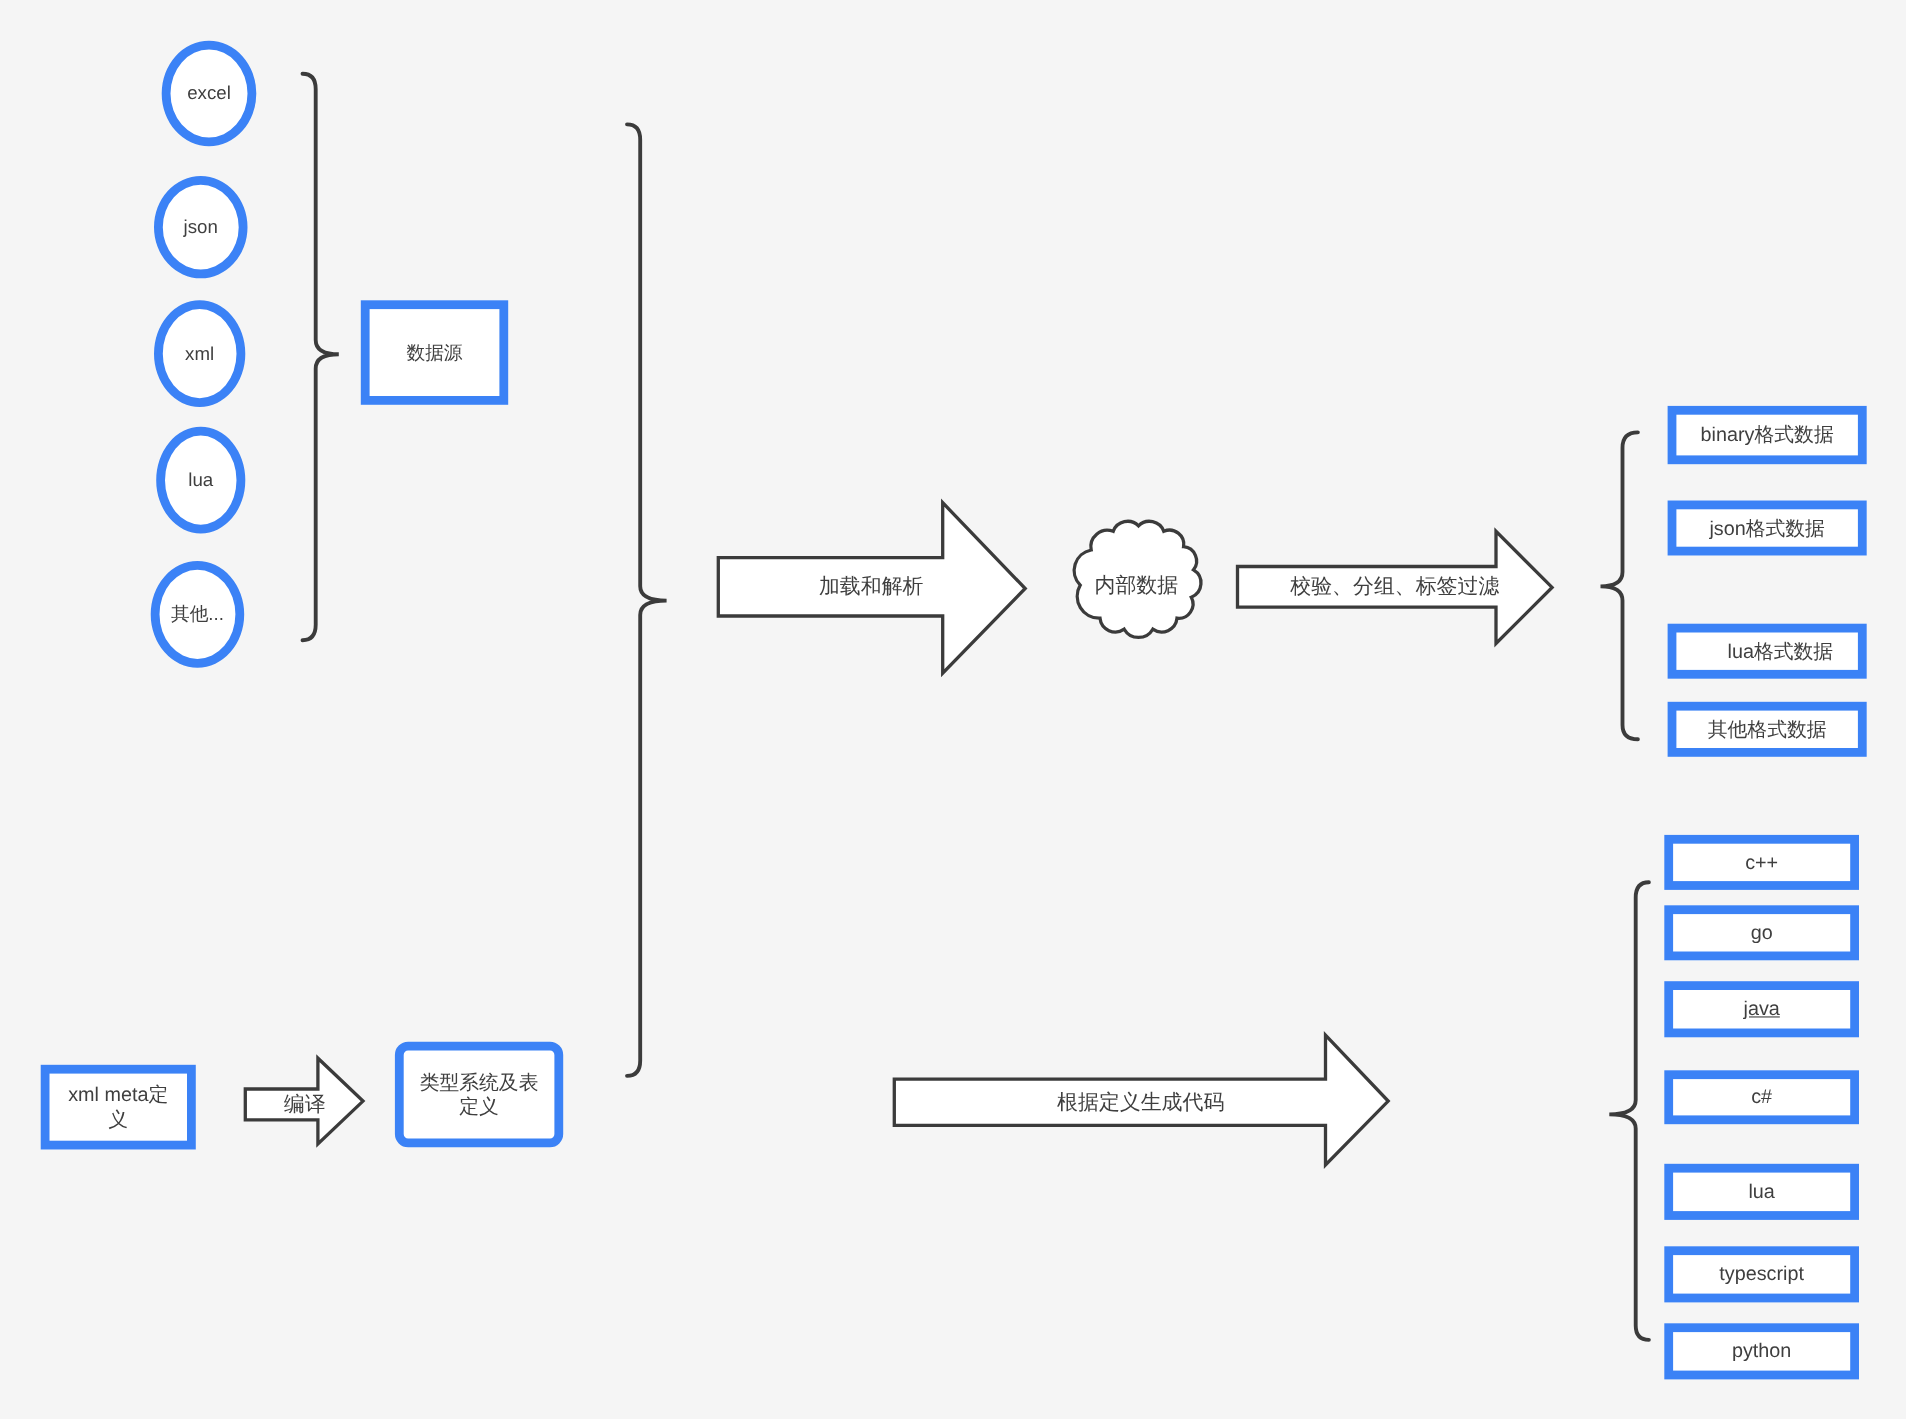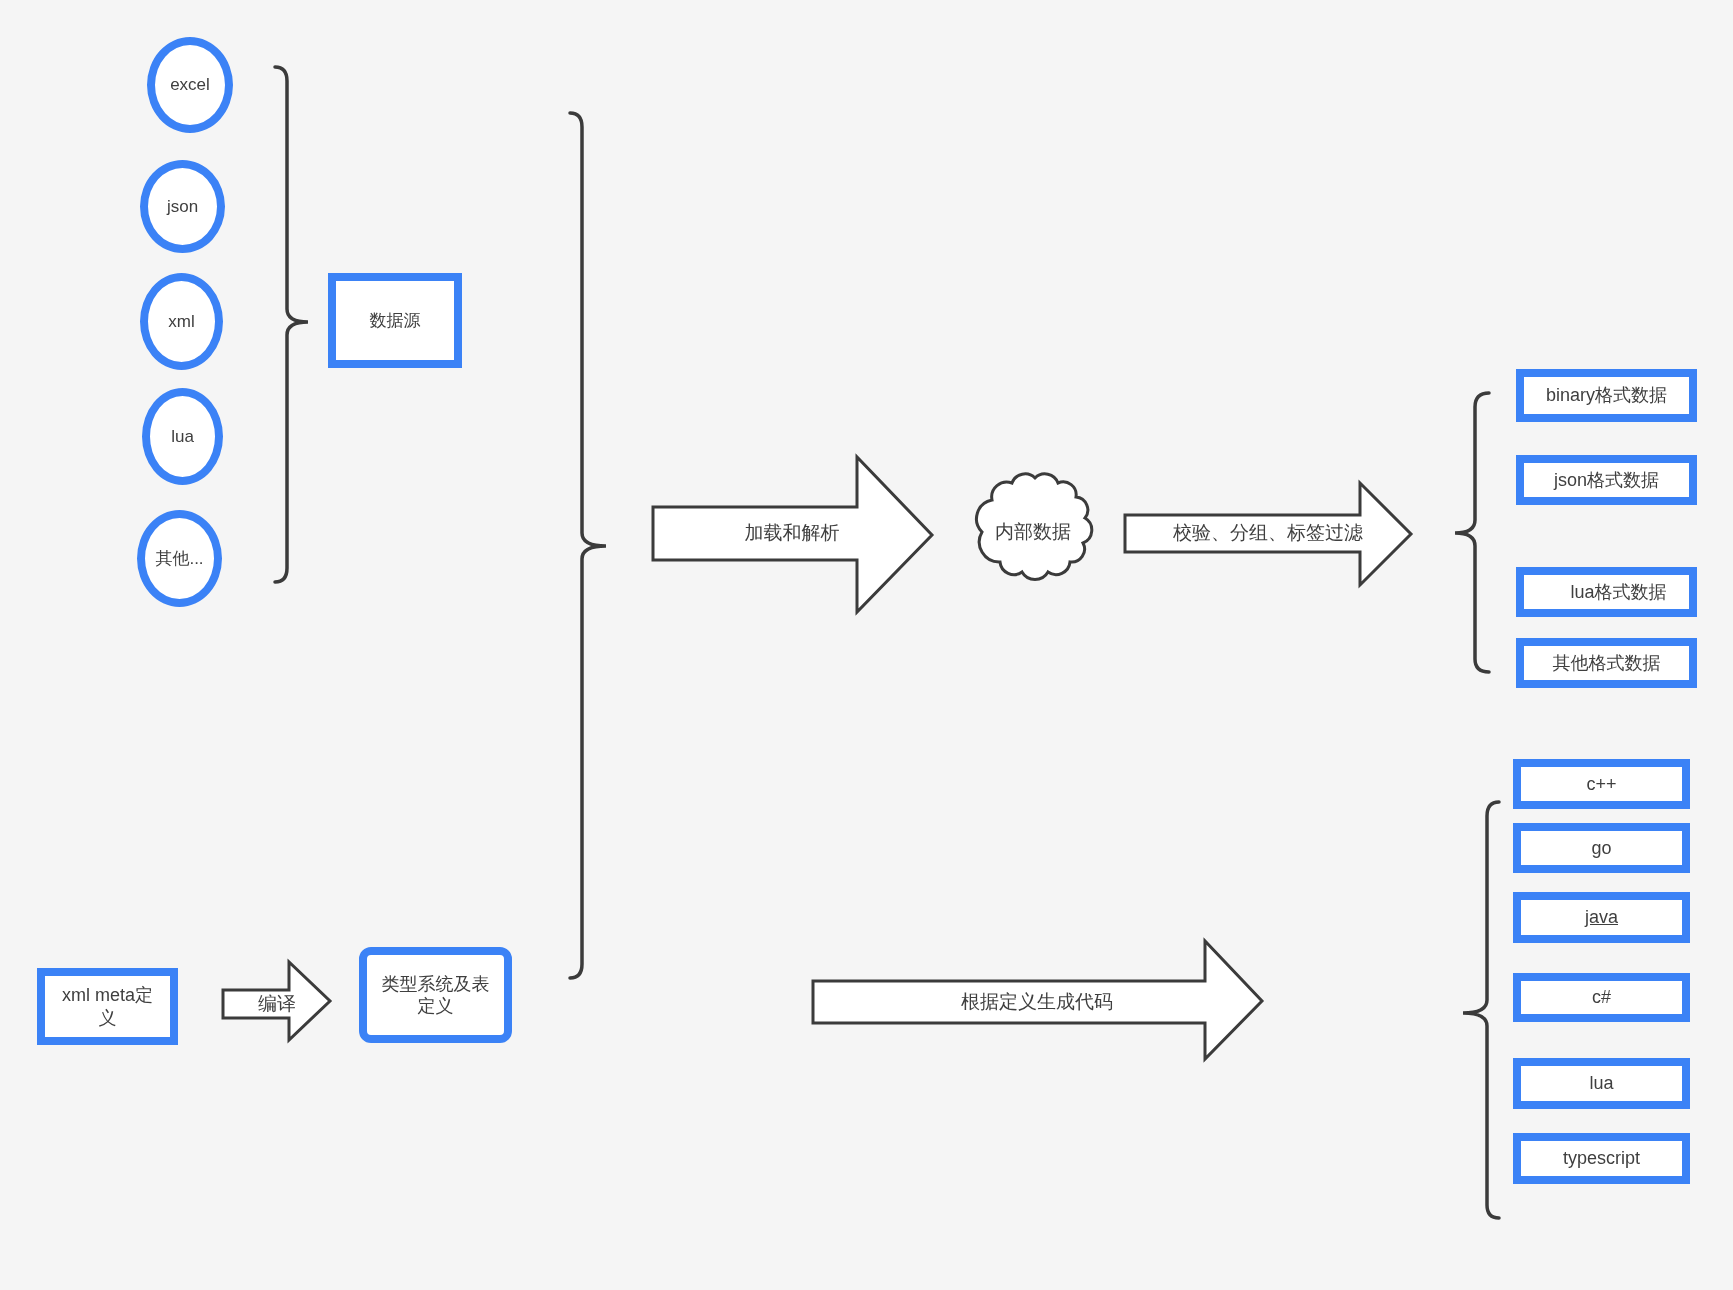--- a/index.html
+++ b/index.html
@@ -72,14 +72,15 @@
   <div class="node" style="left:1516px;top:455px;width:181px;height:50px;">json格式数据</div>
   <div class="node" style="left:1516px;top:567px;width:181px;height:50px;padding-left:24px;">lua格式数据</div>
   <div class="node" style="left:1516px;top:638px;width:181px;height:50px;">其他格式数据</div>
 
   <div class="node" style="left:1513px;top:759px;width:177px;height:50px;">c++</div>
   <div class="node" style="left:1513px;top:823px;width:177px;height:50px;">go</div>
   <div class="node" style="left:1513px;top:892px;width:177px;height:51px;text-decoration:underline;">java</div>
   <div class="node" style="left:1513px;top:973px;width:177px;height:49px;">c#</div>
   <div class="node" style="left:1513px;top:1058px;width:177px;height:51px;">lua</div>
   <div class="node" style="left:1513px;top:1133px;width:177px;height:51px;">typescript</div>
+  <div class="node" style="left:1513px;top:1203px;width:177px;height:51px;">python</div>
 
 </div>
 
 </body></html>

